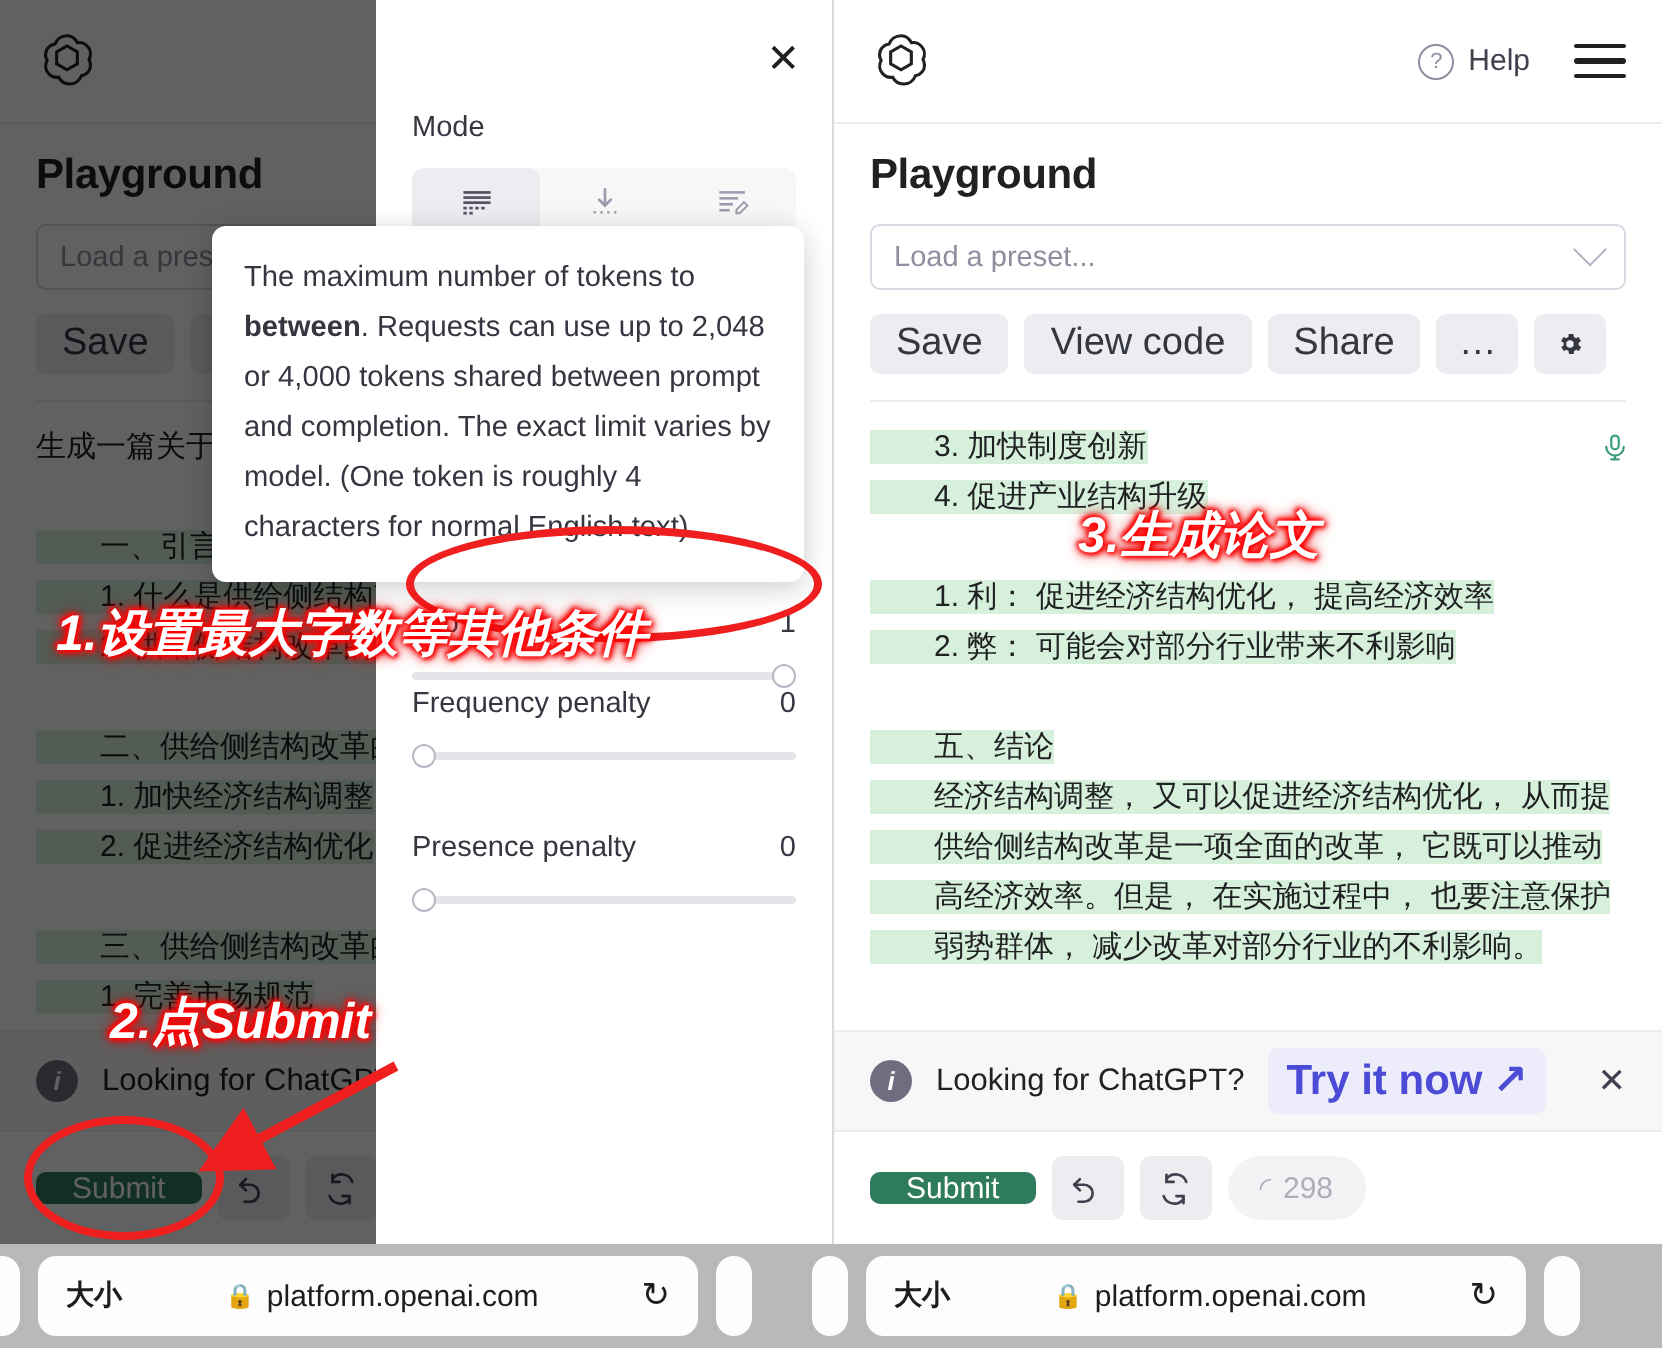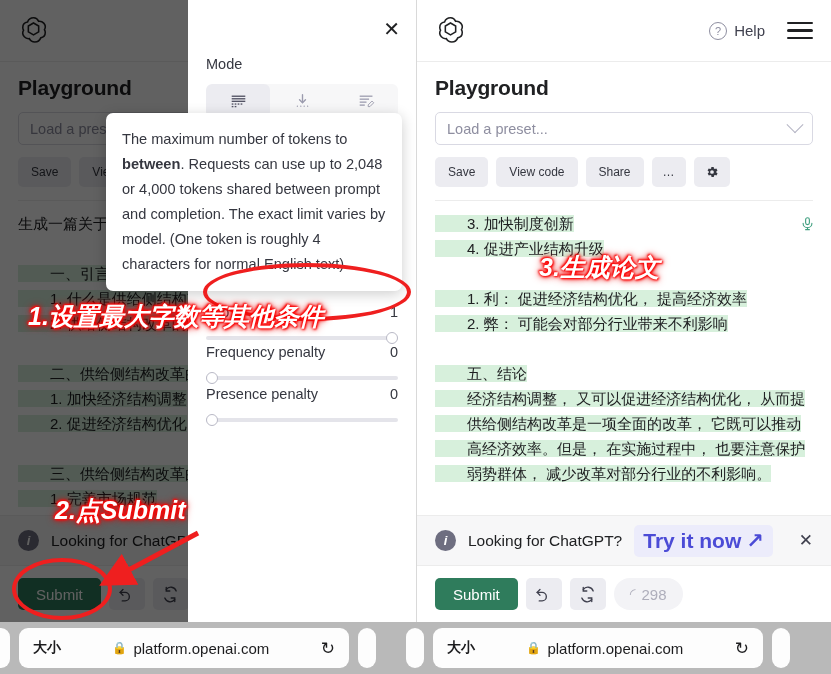--- a/index.html
+++ b/index.html
@@ -39,21 +39,21 @@
     margin-top: 12px; height: 33px; border:1px solid #d9d9e3; border-radius:5px;
     display:flex; align-items:center; justify-content:space-between; padding: 0 11px;
     color:#8e8ea0; font-size:14.5px;
   }
   .chev { width:12px;height:12px;border-right:1.8px solid #b4b4c4;border-bottom:1.8px solid #b4b4c4;
           transform: rotate(45deg) translate(-3px,-3px); }
   .pg-btns { margin-top: 12px; display:flex; gap: 8px; align-items:center; }
   .pbtn {
     background:#ececf1; border-radius:5px; height:30px; padding: 0 13px;
     display:flex;align-items:center;justify-content:center;
-    font-size:12px; color:#353740;
+    font-size:19px; color:#353740;
   }
   .pbtn.icon { padding: 0 11px; }
   .gear { width:14px;height:14px; }
 
   .pg-sep { margin-top: 13px; border-top:1px solid #ececec; }
 
   
   .completion { position:relative; padding: 10px 18px 0 18px; font-size:15px; line-height:25px; color:#202123; }
   .completion .ln { white-space: nowrap; }
   .hl { background:#d7f0dc;padding-left:32px; }
@@ -73,21 +73,21 @@
   .banner-x { margin-left:auto; color:#40414f; font-size:17px; }
 
   
   .actionrow {
     position:absolute; left:0; right:0; bottom:0; height:56px;
     display:flex; align-items:center; gap:8px; padding: 0 18px;
     background:#fff;
   }
   .submit {
     background:#2f7c5c; color:#fff; font-size:15px; border-radius:5px;
-    height:32px; padding:0 18px; display:flex;align-items:center;justify-content:center;
+    height:16px; padding:0 18px; display:flex;align-items:center;justify-content:center;
   }
   .sqbtn { width:36px;height:32px;background:#ececf1;border-radius:5px;
     display:flex;align-items:center;justify-content:center;color:#40414f;}
   .tokens { height:32px; background:#f3f3f6; border-radius:16px; color:#aeaebb;
     font-size:15px; padding: 0 16px; display:flex;align-items:center;gap:6px;}
 
   
   .scrim { position:absolute; inset:0; background:rgba(0,0,0,.62); }
 
   
@@ -301,21 +301,21 @@
 
         <div class="row-lv" style="margin-top:0">
           <span class="d-label">Frequency penalty</span>
           <span class="val">0</span>
         </div>
         <div class="slider">
           <span class="track"></span>
           <span class="knob" style="left:0"></span>
         </div>
 
-        <div class="row-lv" style="margin-top:2px">
+        <div class="row-lv" style="margin-top:32px">
           <span class="d-label">Presence penalty</span>
           <span class="val">0</span>
         </div>
         <div class="slider">
           <span class="track"></span>
           <span class="knob" style="left:0"></span>
         </div>
       </div>
     </div>
 

